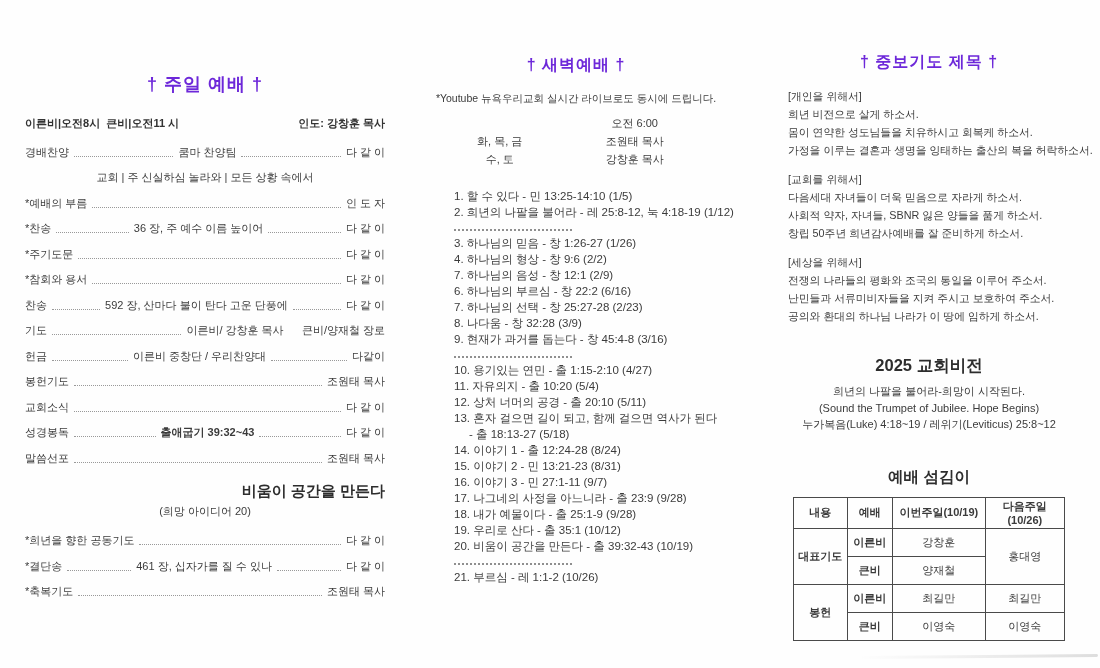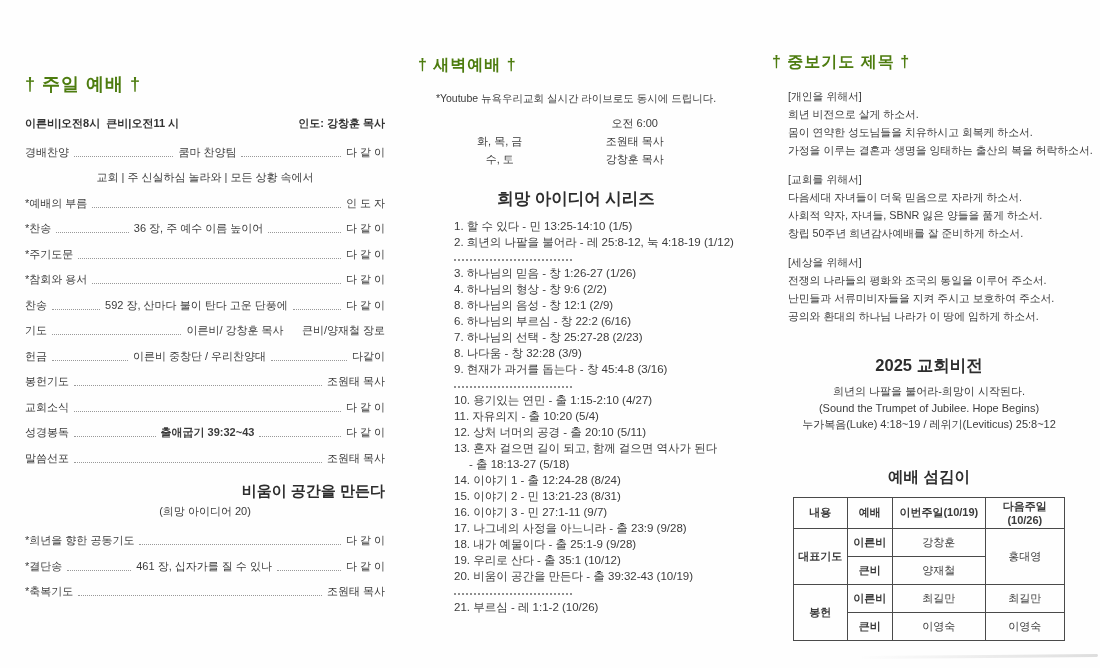--- a/index.html
+++ b/index.html
@@ -9,21 +9,21 @@
     color:#3b3b3b; position:relative;
   }
   .page { position:absolute; inset:0; background:#fefefe; }
 
   
   .col { position:absolute; }
   .col-left  { left:25px;  top:72px;  width:360px; }
   .col-mid   { left:418px; top:55px;  width:316px; }
   .col-right { left:772px; top:52px;  width:314px; }
 
-  .sec-title { text-align:left; font-weight:bold; color:#4d7c0f; }
+  .sec-title { text-align:center; font-weight:bold; color:#6d28d9; }
   .col-left  .sec-title { font-size:18px; margin-bottom:20px; letter-spacing:1px; }
   .col-mid   .sec-title { font-size:16px; margin-bottom:16px; letter-spacing:1px; }
   .col-right .sec-title { font-size:16px; margin-bottom:14px; letter-spacing:1px; }
 
   
   .info-line { display:flex; justify-content:space-between; font-size:11px;
                font-weight:bold; color:#333; margin-bottom:3px; white-space:pre; }
   .row { display:flex; align-items:flex-end; height:25.5px; font-size:11px; }
   .row .lbl { white-space:pre; }
   .row .mid { white-space:pre; }
@@ -207,28 +207,27 @@
         <span class="days">화, 목, 금</span>
         <span class="pastor">조원태 목사</span>
       </div>
       <div class="dawn-row">
         <span class="days">수, 토</span>
         <span class="pastor">강창훈 목사</span>
       </div>
     </div>
 
     <div class="series">
-      <div class="series-title">희망 아이디어 시리즈</div>
       <div class="series-list">
         <div class="series-item">1. 할 수 있다 - 민 13:25-14:10 (1/5)</div>
         <div class="series-item">2. 희년의 나팔을 불어라 - 레 25:8-12, 눅 4:18-19 (1/12)</div>
         <div class="dots-sep"></div>
         <div class="series-item">3. 하나님의 믿음 - 창 1:26-27 (1/26)</div>
         <div class="series-item">4. 하나님의 형상 - 창 9:6 (2/2)</div>
-        <div class="series-item">8. 하나님의 음성 - 창 12:1 (2/9)</div>
+        <div class="series-item">7. 하나님의 음성 - 창 12:1 (2/9)</div>
         <div class="series-item">6. 하나님의 부르심 - 창 22:2 (6/16)</div>
         <div class="series-item">7. 하나님의 선택 - 창 25:27-28 (2/23)</div>
         <div class="series-item">8. 나다움 - 창 32:28 (3/9)</div>
         <div class="series-item">9. 현재가 과거를 돕는다 - 창 45:4-8 (3/16)</div>
         <div class="dots-sep"></div>
         <div class="series-item">10. 용기있는 연민 - 출 1:15-2:10 (4/27)</div>
         <div class="series-item">11. 자유의지 - 출 10:20 (5/4)</div>
         <div class="series-item">12. 상처 너머의 공경 - 출 20:10 (5/11)</div>
         <div class="series-item">13. 혼자 걸으면 길이 되고, 함께 걸으면 역사가 된다</div>
         <div class="series-item cont">- 출 18:13-27 (5/18)</div>

